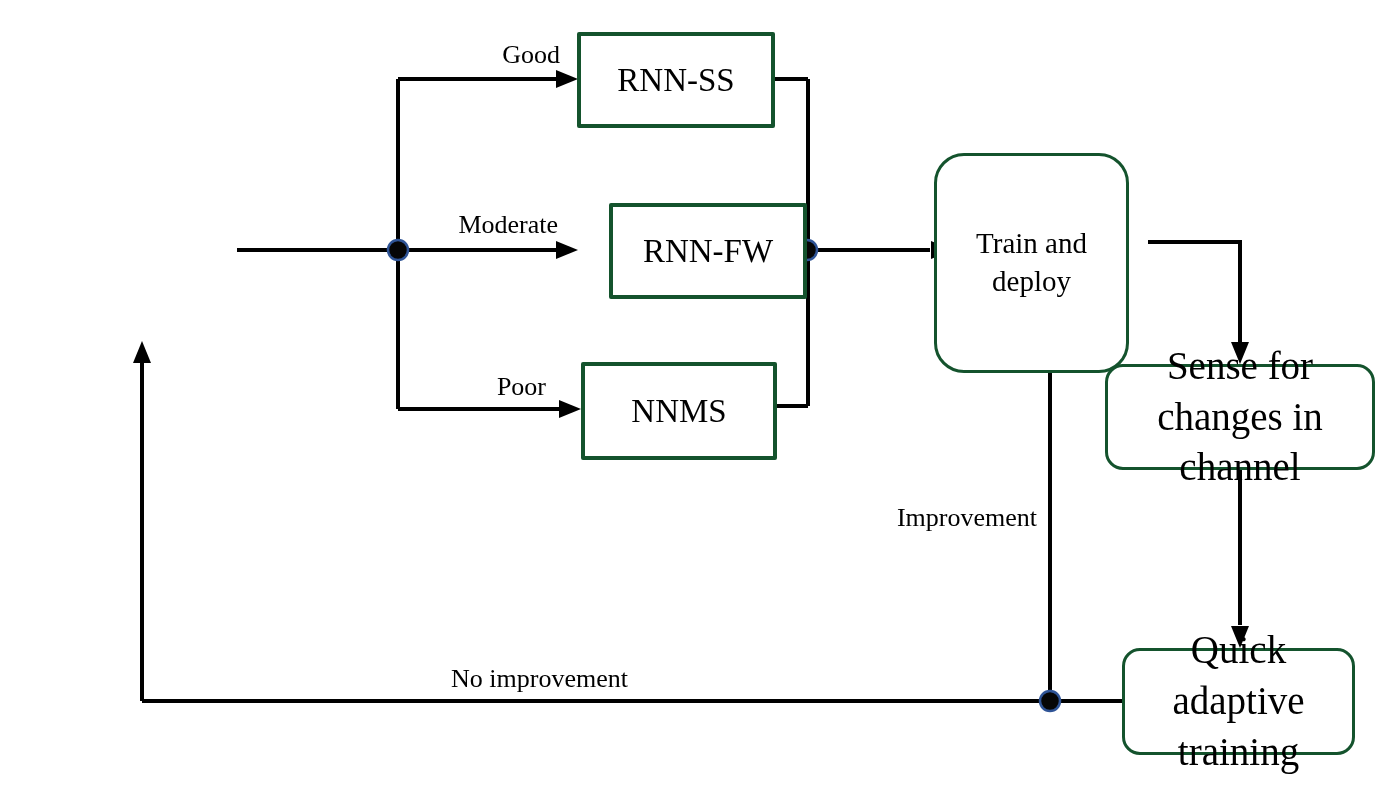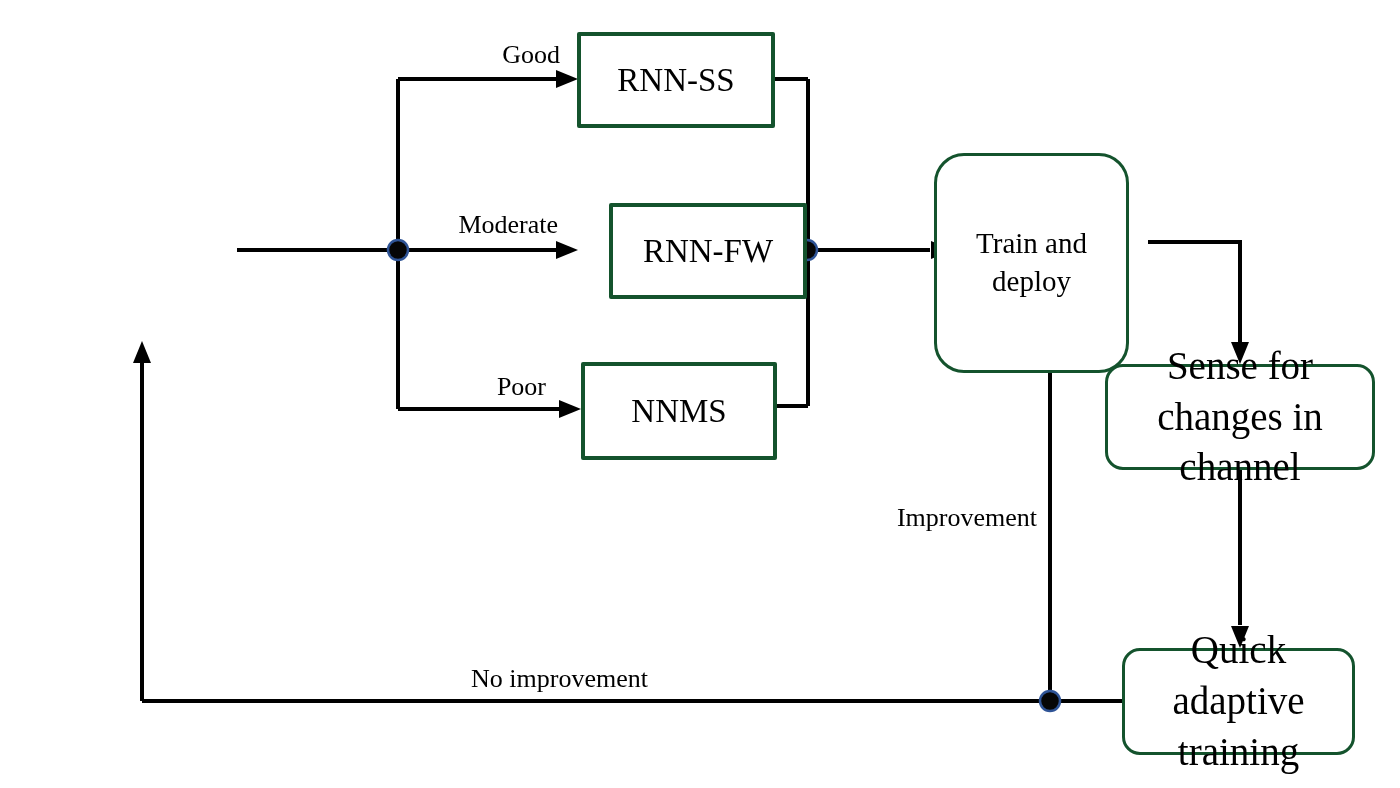--- a/index.html
+++ b/index.html
@@ -110,15 +110,15 @@
   <div class="node rounded-sm" style="left:1122px; top:648px; width:233px; height:107px;">Quick adaptive training</div>
 
   <div class="edge-label" style="left:440px; top:40px; width:120px;">Good</div>
 
   <div class="edge-label" style="left:438px; top:210px; width:120px;">Moderate</div>
 
   <div class="edge-label" style="left:426px; top:372px; width:120px;">Poor</div>
 
   <div class="edge-label" style="left:865px; top:503px; width:172px; text-align:right;">Improvement</div>
 
-  <div class="edge-label" style="left:468px; top:664px; width:180px;font-family:Liberation Serif, serif;">No improvement</div>
+  <div class="edge-label" style="left:448px; top:664px; width:180px;font-family:Liberation Serif, serif;">No improvement</div>
 
 </div>
 
 </body></html>

